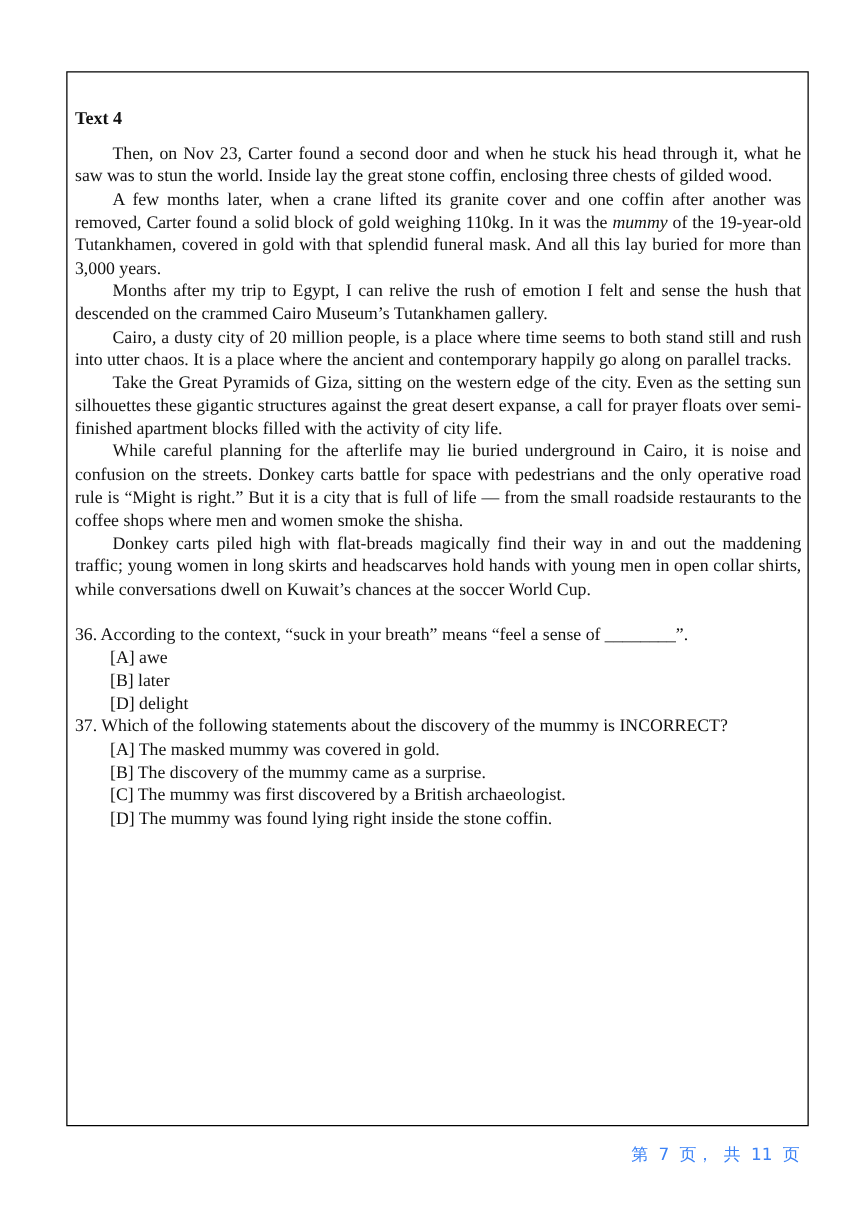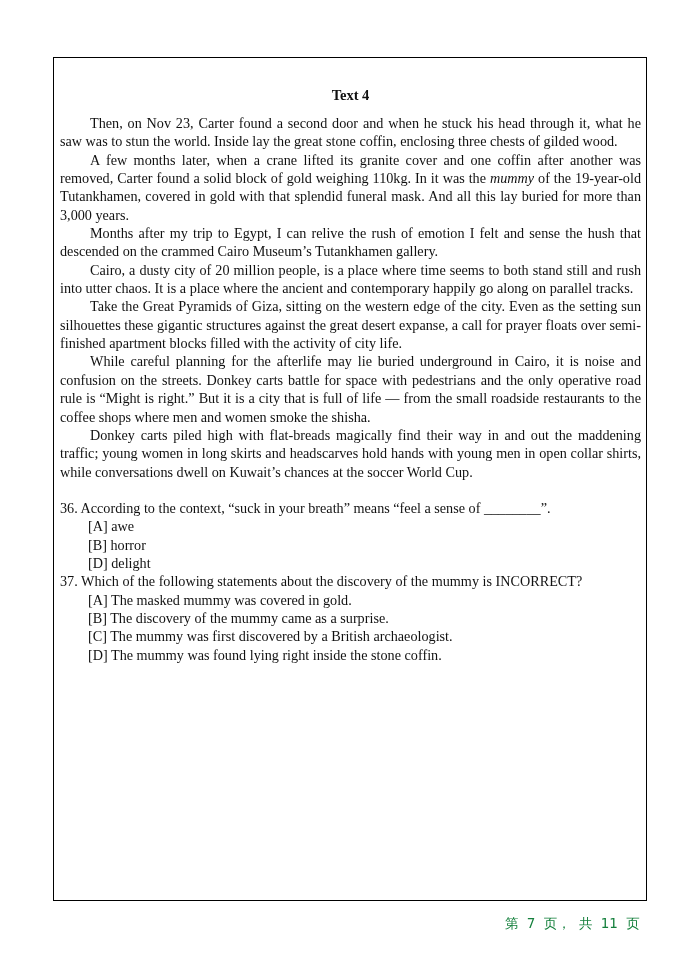--- a/index.html
+++ b/index.html
@@ -2,28 +2,28 @@
 <html><head>
 <meta charset="utf-8">
 <style>
   html, body { margin: 0; padding: 0; background: #ffffff; }
   body { width: 688px; height: 971px; position: relative; overflow: hidden;
          font-family: "Liberation Serif", "DejaVu Serif", serif; color: #111; }
   .frame { position: absolute; left: 53px; top: 57px; width: 594px; height: 844px;
            border: 1.5px solid #000; box-sizing: border-box; }
   .content { position: absolute; left: 60px; top: 86px; width: 581px;
              font-size: 14.2px; line-height: 18.35px; }
-  .title { text-align: center; font-weight: bold; font-size: 14.5px; margin: 0 0 10px 0; line-height: 18px; }
+  .title { text-align: left; font-weight: bold; font-size: 14.5px; margin: 0 0 10px 0; line-height: 18px; }
   .para { margin: 0; text-indent: 30px; text-align: justify; }
   .question { margin: 0; text-align: justify; }
   .q36 { margin-top: 18px; }
   .q37 { margin-top: 0; }
   .option { margin: 0; padding-left: 28px; }
   .footer { position: absolute; left: 505px; top: 915px; font-size: 13.5px;
-            font-family: "DejaVu Sans", "Liberation Sans", sans-serif; color: #15803d; word-spacing: 4px; }
+            font-family: "DejaVu Sans", "Liberation Sans", sans-serif; color: #3b82f6; word-spacing: 4px; }
   em { font-style: italic; }
 </style>
 </head>
 <body>
 
 <div class="frame"></div>
 
 <div class="content">
   <p class="title">Text 4</p>
 
@@ -33,21 +33,21 @@
     <p class="para"><span>Months after my trip to Egypt, I can relive the rush of emotion I felt and sense the hush that descended on the crammed Cairo Museum’s Tutankhamen gallery.</span></p>
     <p class="para"><span>Cairo, a dusty city of 20 million people, is a place where time seems to both stand still and rush into utter chaos. It is a place where the ancient and contemporary happily go along on parallel tracks.</span></p>
     <p class="para"><span>Take the Great Pyramids of Giza, sitting on the western edge of the city. Even as the setting sun silhouettes these gigantic structures against the great desert expanse, a call for prayer floats over semi-finished apartment blocks filled with the activity of city life.</span></p>
     <p class="para"><span>While careful planning for the afterlife may lie buried underground in Cairo, it is noise and confusion on the streets. Donkey carts battle for space with pedestrians and the only operative road rule is “Might is right.” But it is a city that is full of life — from the small roadside restaurants to the coffee shops where men and women smoke the shisha.</span></p>
     <p class="para"><span>Donkey carts piled high with flat-breads magically find their way in and out the maddening traffic; young women in long skirts and headscarves hold hands with young men in open collar shirts, while conversations dwell on Kuwait’s chances at the soccer World Cup.</span></p>
   </div>
 
   <div class="q36">
     <p class="question">36. According to the context, “suck in your breath” means “feel a sense of ________”.</p>
     <p class="option">[A] awe</p>
-    <p class="option">[B] horror</p>
+    <p class="option">[B] later</p>
     <p class="option">[D] delight</p>
   </div>
 
   <div class="q37">
     <p class="question">37. Which of the following statements about the discovery of the mummy is INCORRECT?</p>
     <p class="option">[A] The masked mummy was covered in gold.</p>
     <p class="option">[B] The discovery of the mummy came as a surprise.</p>
     <p class="option">[C] The mummy was first discovered by a British archaeologist.</p>
     <p class="option">[D] The mummy was found lying right inside the stone coffin.</p>
   </div>

